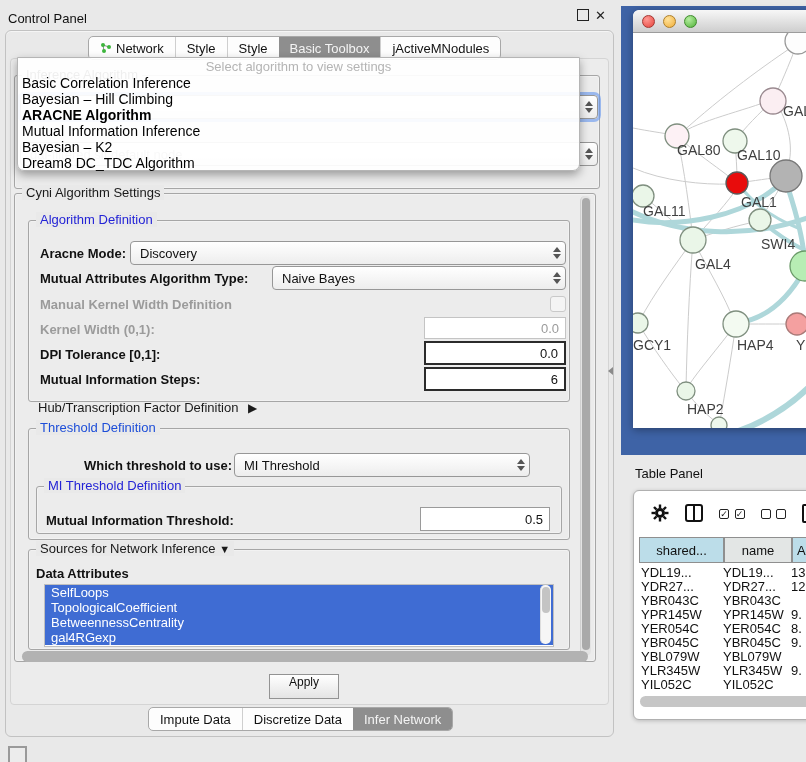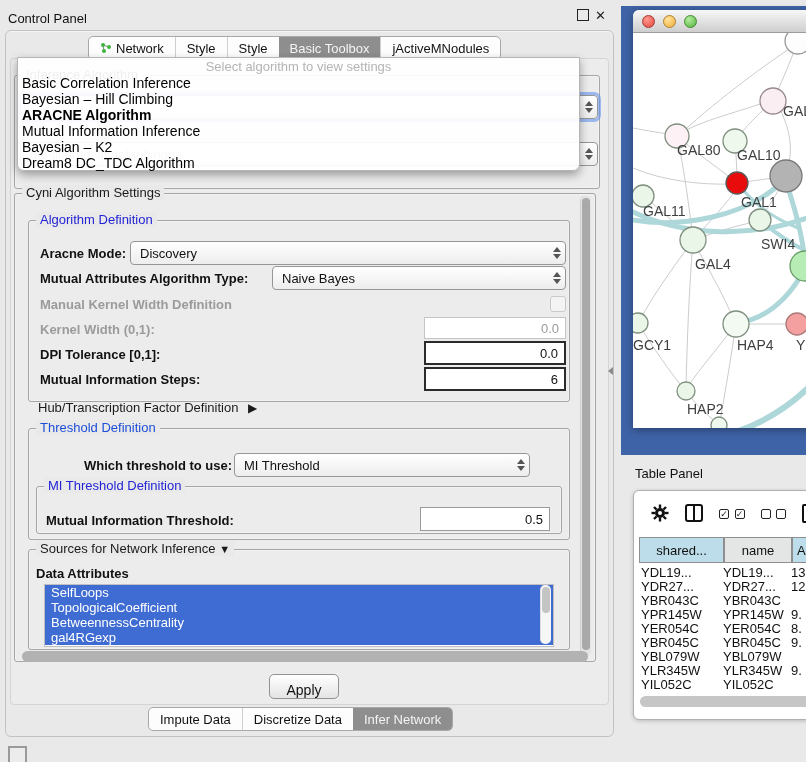--- a/index.html
+++ b/index.html
@@ -39,23 +39,23 @@
   .field.strong{border:2px solid #2b2b2b;}
   .field.dis{border:1px solid #c4c4c4;color:#9b9b9b;}
   .checkbox{position:absolute;width:14px;height:14px;border:1px solid #c9c9c9;border-radius:3px;
             background:#f4f4f4;}
   .vscroll{position:absolute;width:10px;background:#e3e3e3;border-left:1px solid #cfcfcf;border-radius:5px;}
   .vthumb{position:absolute;left:1px;width:8px;background:#a9a9a9;border-radius:4px;}
   .hscroll-thumb{position:absolute;background:#b2b2b2;border-radius:6px;}
   .listbox{position:absolute;background:#fff;border:1px solid #bfbfbf;overflow:hidden;}
   .listrow{height:15px;line-height:15px;padding-left:6px;background:#3f6cd3;color:#fff;font-size:13px;
            white-space:nowrap;}
-  .btn{position:absolute;display:flex;align-items:flex-end;justify-content:center;
-       background:linear-gradient(#ffffff,#e4e4e4);border:1px solid #939393;border-radius:5px;
-       font-size:14px;color:#111;}
+  .btn{position:absolute;display:flex;align-items:flex-start;justify-content:center;
+       background:linear-gradient(#ffffff,#e4e4e4);border:1px solid #939393;border-radius:0;
+       font-size:12px;color:#111;}
   .popup{position:absolute;background:rgba(255,255,255,0.93);border:1px solid #b5b5b5;
          border-radius:0 0 7px 7px;box-shadow:0 4px 10px rgba(0,0,0,0.35);z-index:50;}
   .popup .prompt{color:#b4b4b4;text-align:center;font-size:13px;height:17px;line-height:17px;}
   .popup .item{font-size:14px;height:16px;line-height:16px;padding-left:4px;color:#000;white-space:nowrap;}
   .popup .item.b{font-weight:bold;}
   
   .desktop{position:absolute;background:#3e63a6;}
   .netwin{position:absolute;background:#fff;border-radius:6px 6px 0 0;
           box-shadow:0 2px 8px rgba(0,0,0,0.35);overflow:hidden;}
   .nettitle{height:22px;background:linear-gradient(#f7f7f7,#cecece);border-bottom:1px solid #9c9c9c;

